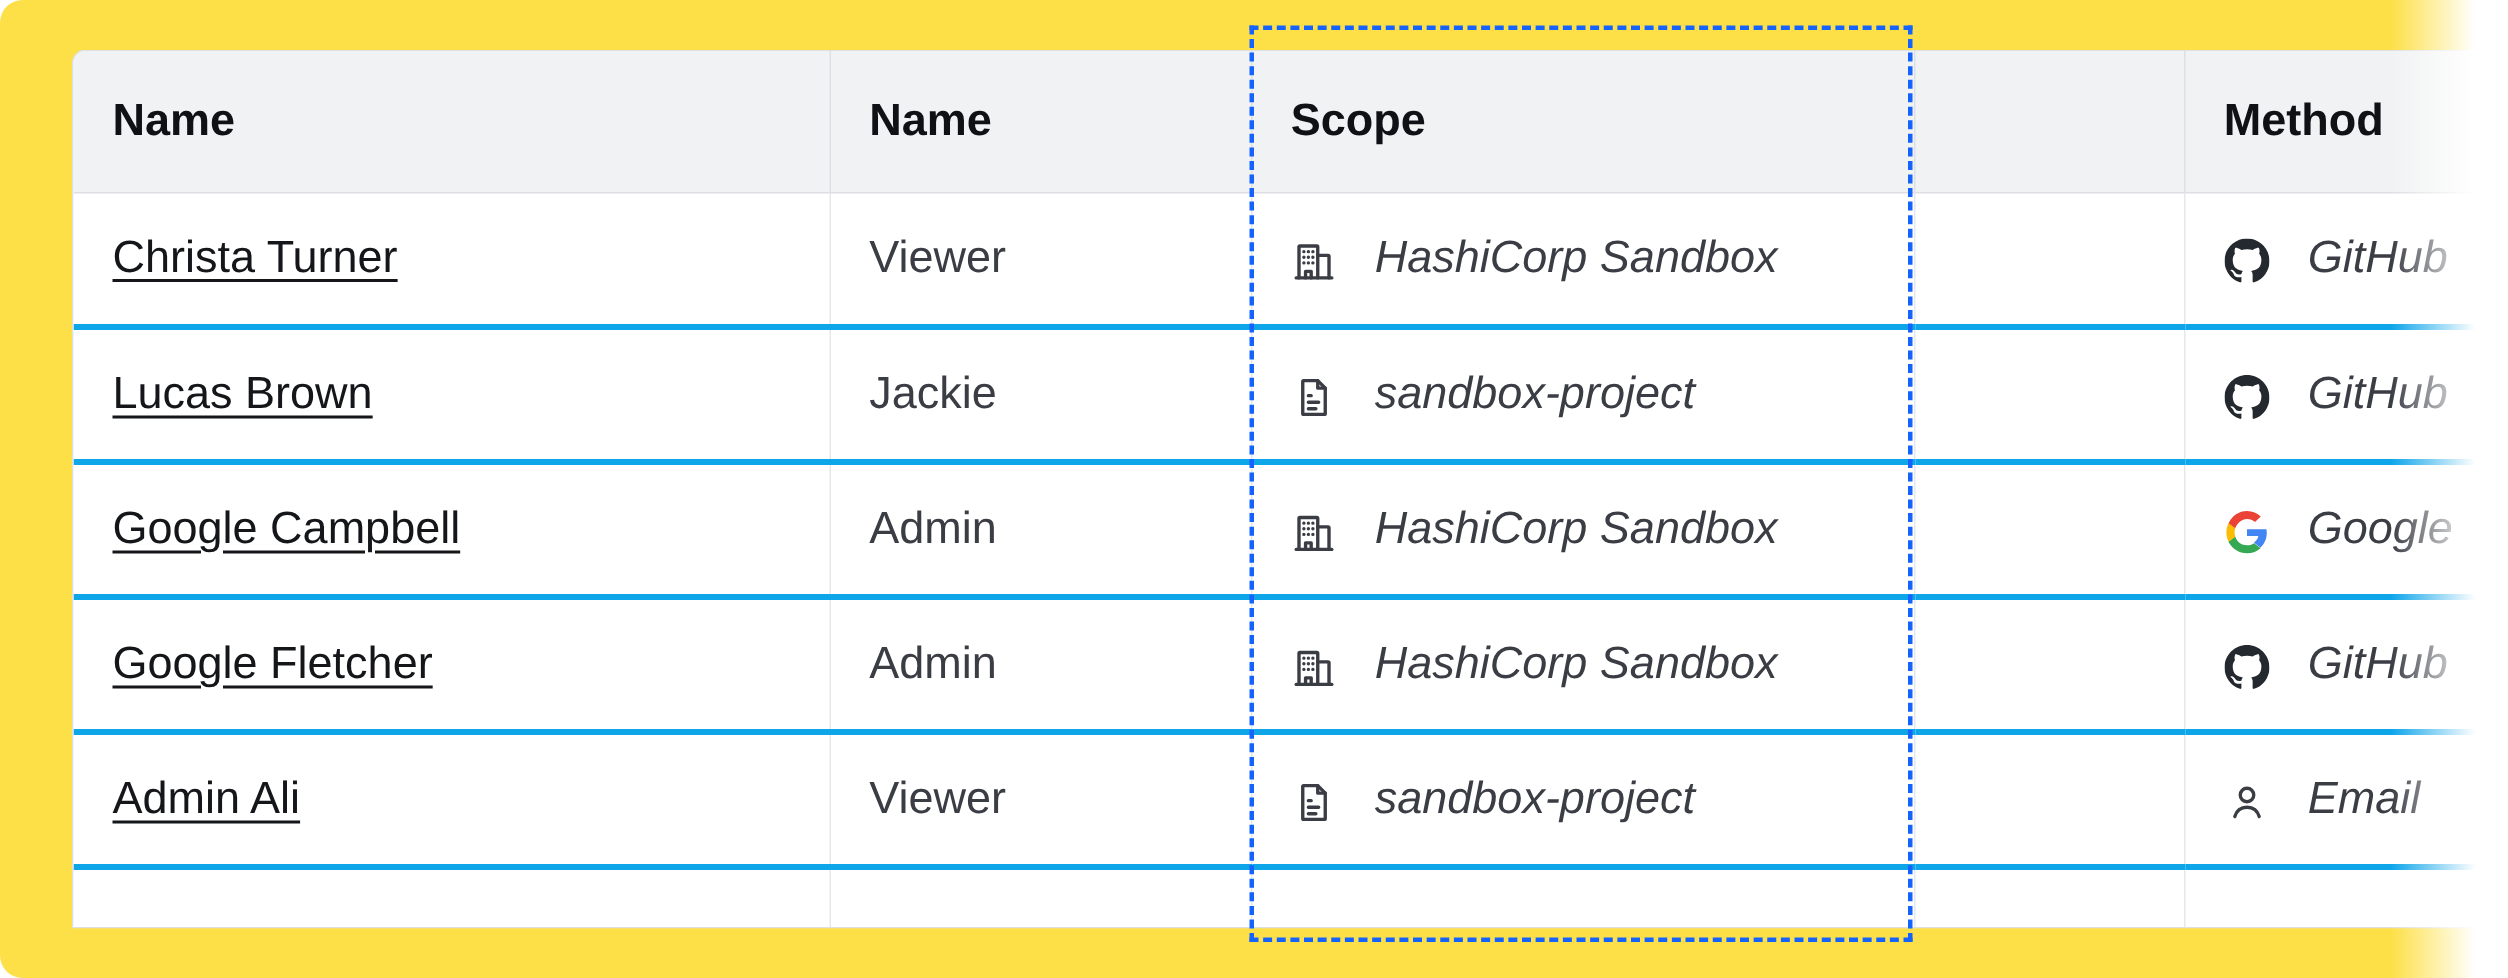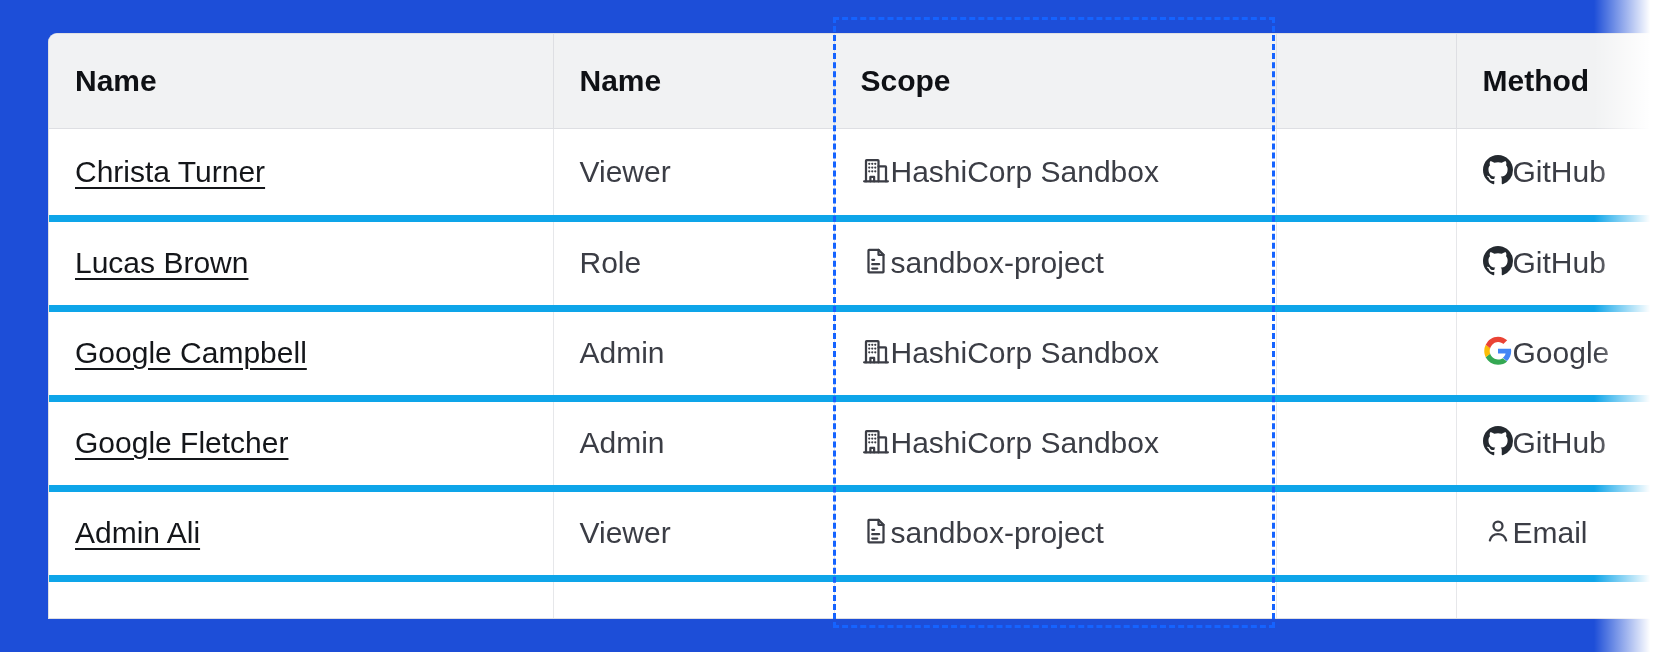--- a/index.html
+++ b/index.html
@@ -2,21 +2,21 @@
 <html><head>
 <meta charset="utf-8">
 <style>
   * { box-sizing: border-box; margin: 0; padding: 0; }
   html, body {
     width: 1672px; height: 652px;
     background: #ffffff;
     font-family: "Liberation Sans", sans-serif;
     overflow: hidden;
   }
-  #stage { position: relative; width: 1672px; height: 652px; background:#1d4ed8; }
+  #stage { position: relative; width: 1672px; height: 652px; background:#fde047;border-radius:15px; }
 
   
   .table-wrap {
     position: absolute;
     left: 48px; top: 33px;
     width: 1640px;
     border: 1px solid #dedfe3;
     border-right: none;
     border-top-left-radius: 9px;
     border-top-right-radius: 9px;
@@ -45,38 +45,38 @@
     white-space: nowrap;
   }
   thead th.last { border-right: none; }
 
   tbody td {
     height: 90px;
     vertical-align: middle;
     font-size: 30px;
     color: #3b3d45;
     padding: 0 0 0 26px;
-    border-bottom: 7px solid #0ea5e9;
+    border-bottom: 4px solid #0ea5e9;
     border-right: 1px solid #e6e7ea;
     white-space: nowrap;
     background: #fff;
   }
   tbody td.last { border-right: none; }
   tbody tr.partial td { height: 40px; border-bottom: none; }
 
   .name-link {
     color: #14161a;
     font-size: 30px;
     text-decoration: underline;
     text-underline-offset: 5px;
     text-decoration-thickness: 2px;
     cursor: pointer;
   }
 
-  .cellflex { display: flex; align-items: flex-start; gap: 0; }
+  .cellflex { display: flex; align-items: flex-end; gap: 26px; font-style: italic; }
   .ico { flex: 0 0 auto; display: inline-flex; align-items: center; justify-content: center; }
   .ico svg { display: block; }
 
   
   .sel-box {
     position: absolute;
     left: 833px; top: 17px;
     width: 442px; height: 611px;
     border: 3px dashed #1563ff;
     pointer-events: none;
@@ -147,21 +147,21 @@
               </span>
               <span>GitHub</span>
             </span>
           </td>
         </tr>
 
         <tr>
           <td>
             <span class="name-link">Lucas Brown</span>
           </td>
-          <td>Role</td>
+          <td>Jackie</td>
           <td>
             <span class="cellflex">
               <span class="ico">
                 <svg width="30" height="30" viewBox="0 0 24 24" fill="none" stroke="#3b3d45" stroke-width="1.8" stroke-linecap="round" stroke-linejoin="round">
                   <path d="M14 3H6.5a.5.5 0 0 0-.5.5v17a.5.5 0 0 0 .5.5h11a.5.5 0 0 0 .5-.5V7l-4-4z"></path>
                   <path d="M14 3v4h4"></path>
                   <path d="M9 11h1.5M9 14.5h5.5M9 18h4"></path>
                 </svg>
               </span>
               <span>sandbox-project</span>

